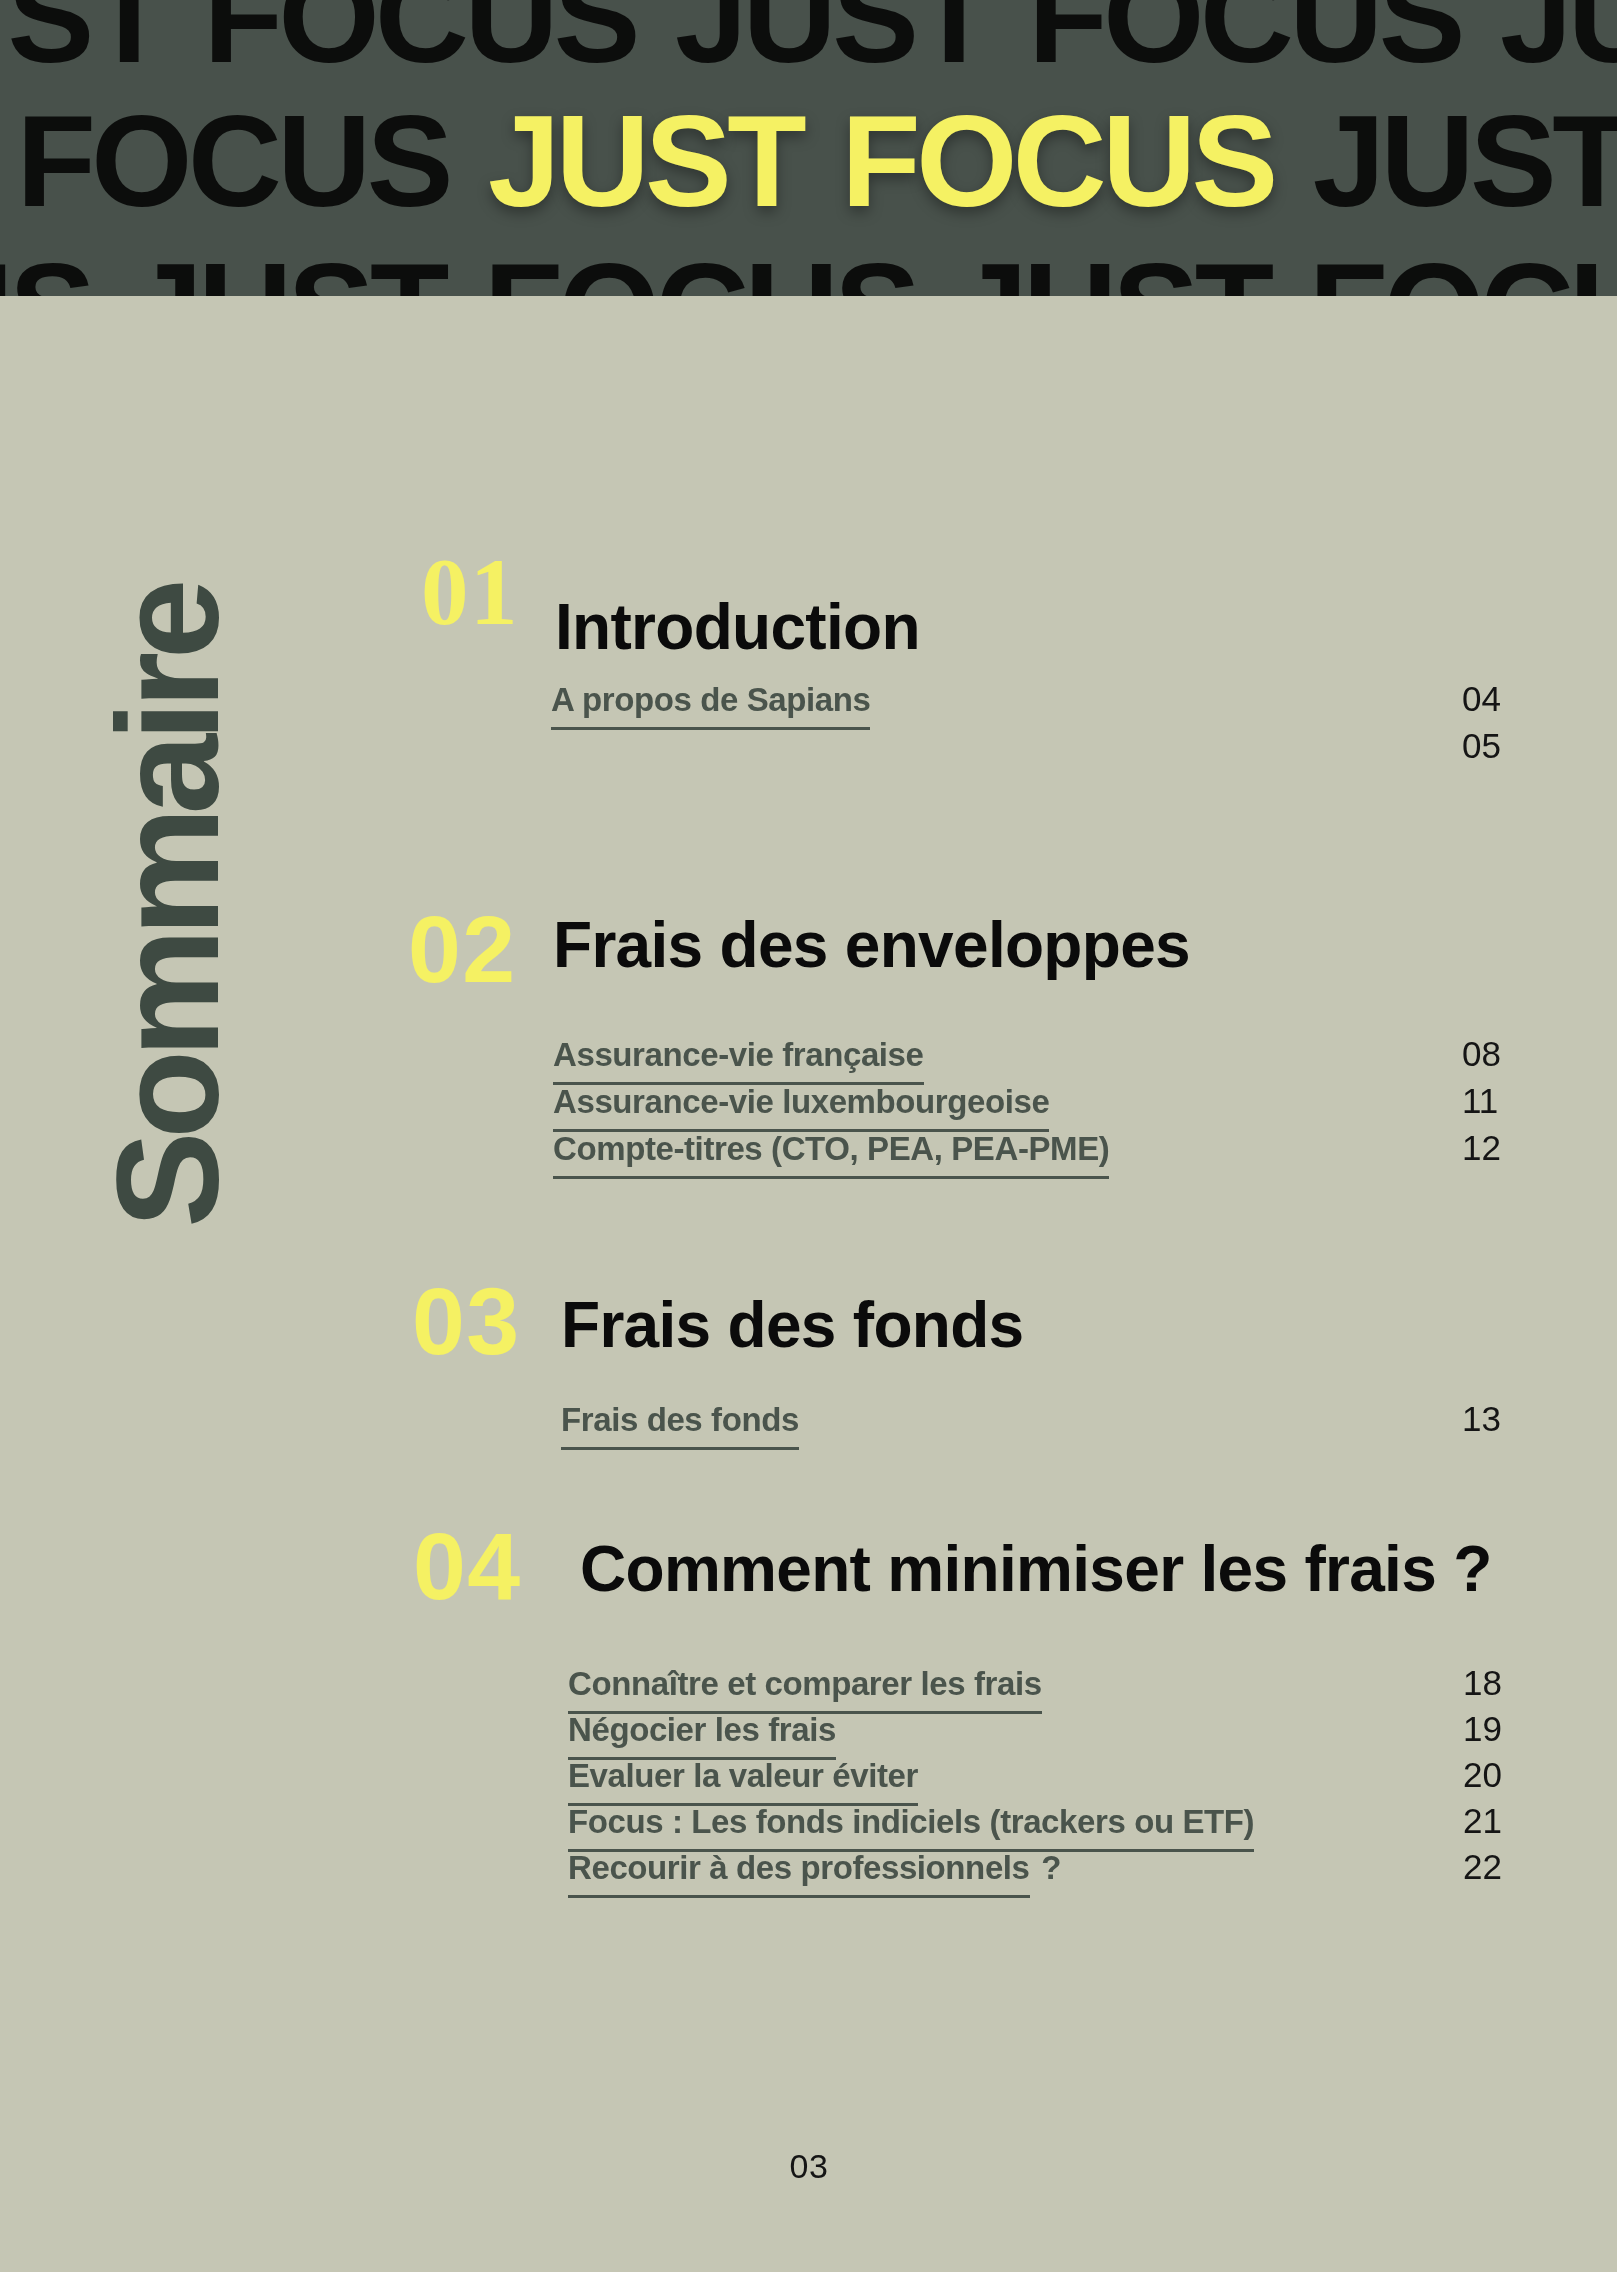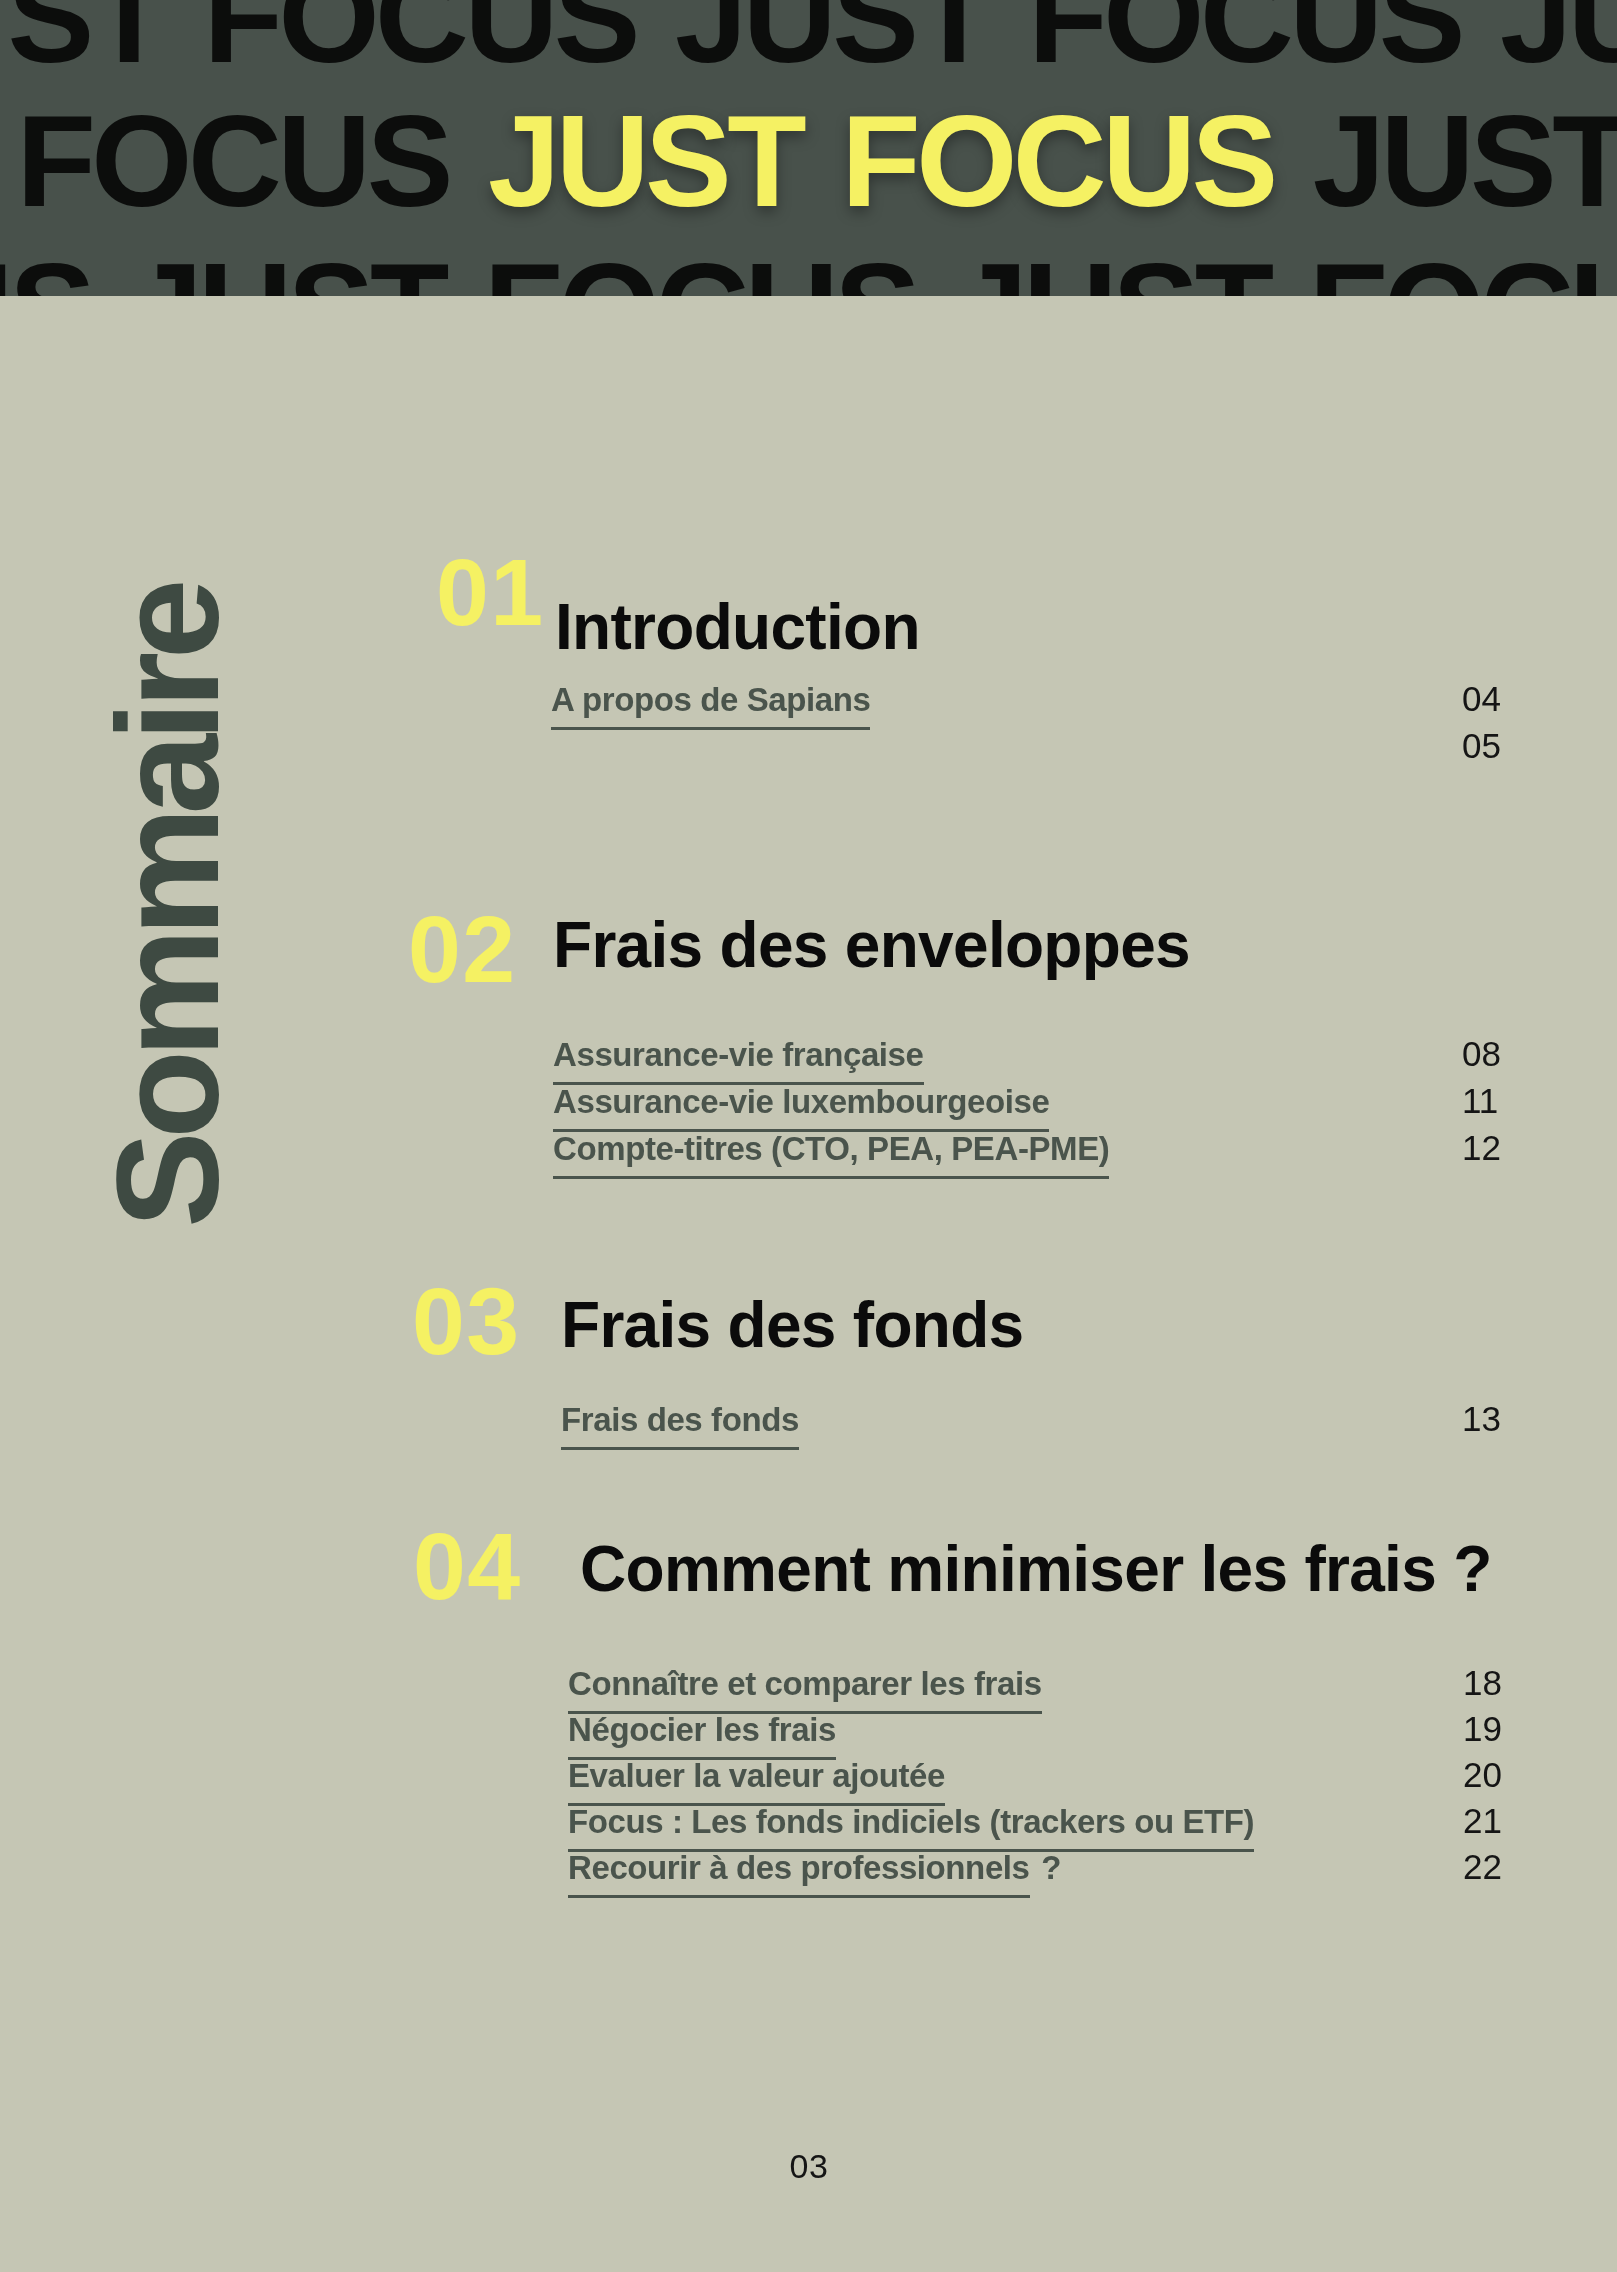--- a/index.html
+++ b/index.html
@@ -81,21 +81,21 @@
     </div>
     <div class="hrow r3">
       <span>IS JUST FOCUS JUST FOCUS JUST</span>
     </div>
   </header>
 
   <div class="sommaire">Sommaire</div>
 
   <main id="toc-sections">
   <section class="toc-section">
-    <div class="sec-num" style="left: 436px; top: 545px;">01</div>
+    <div class="sec-num" style="left: 421px; top: 545px; font-family: Liberation Serif, serif;">01</div>
     <h2 class="sec-title" style="left: 555px; top: 559px; margin-top: 36px;">Introduction</h2>
     <div class="sec-links" style="left: 551px; top: 679px;">
   <div class="link-row" style="height: 47px;">
     <a class="link-label" href="#"><span class="u">A propos de Sapians</span><span class="suffix"></span></a>
     <span class="link-page" style="left: 911px;">04</span>
   </div>
 
   <div class="link-row" style="height: 47px;">
     <span class="link-page" style="left: 911px;">05</span>
   </div>
@@ -142,21 +142,21 @@
     <a class="link-label" href="#"><span class="u">Connaître et comparer les frais</span><span class="suffix"></span></a>
     <span class="link-page" style="left: 895px; text-align: right;">18</span>
   </div>
 
   <div class="link-row" style="height: 46px;">
     <a class="link-label" href="#"><span class="u">Négocier les frais</span><span class="suffix"></span></a>
     <span class="link-page" style="left: 895px;">19</span>
   </div>
 
   <div class="link-row" style="height: 46px;">
-    <a class="link-label" href="#"><span class="u">Evaluer la valeur ajoutée</span><span class="suffix"></span></a>
+    <a class="link-label" href="#"><span class="u">Evaluer la valeur éviter</span><span class="suffix"></span></a>
     <span class="link-page" style="left: 895px;">20</span>
   </div>
 
   <div class="link-row" style="height: 46px;">
     <a class="link-label" href="#"><span class="u">Focus : Les fonds indiciels (trackers ou ETF)</span><span class="suffix"></span></a>
     <span class="link-page" style="left: 895px;">21</span>
   </div>
 
   <div class="link-row" style="height: 46px;">
     <a class="link-label" href="#"><span class="u">Recourir à des professionnels</span><span class="suffix"> ?</span></a>

